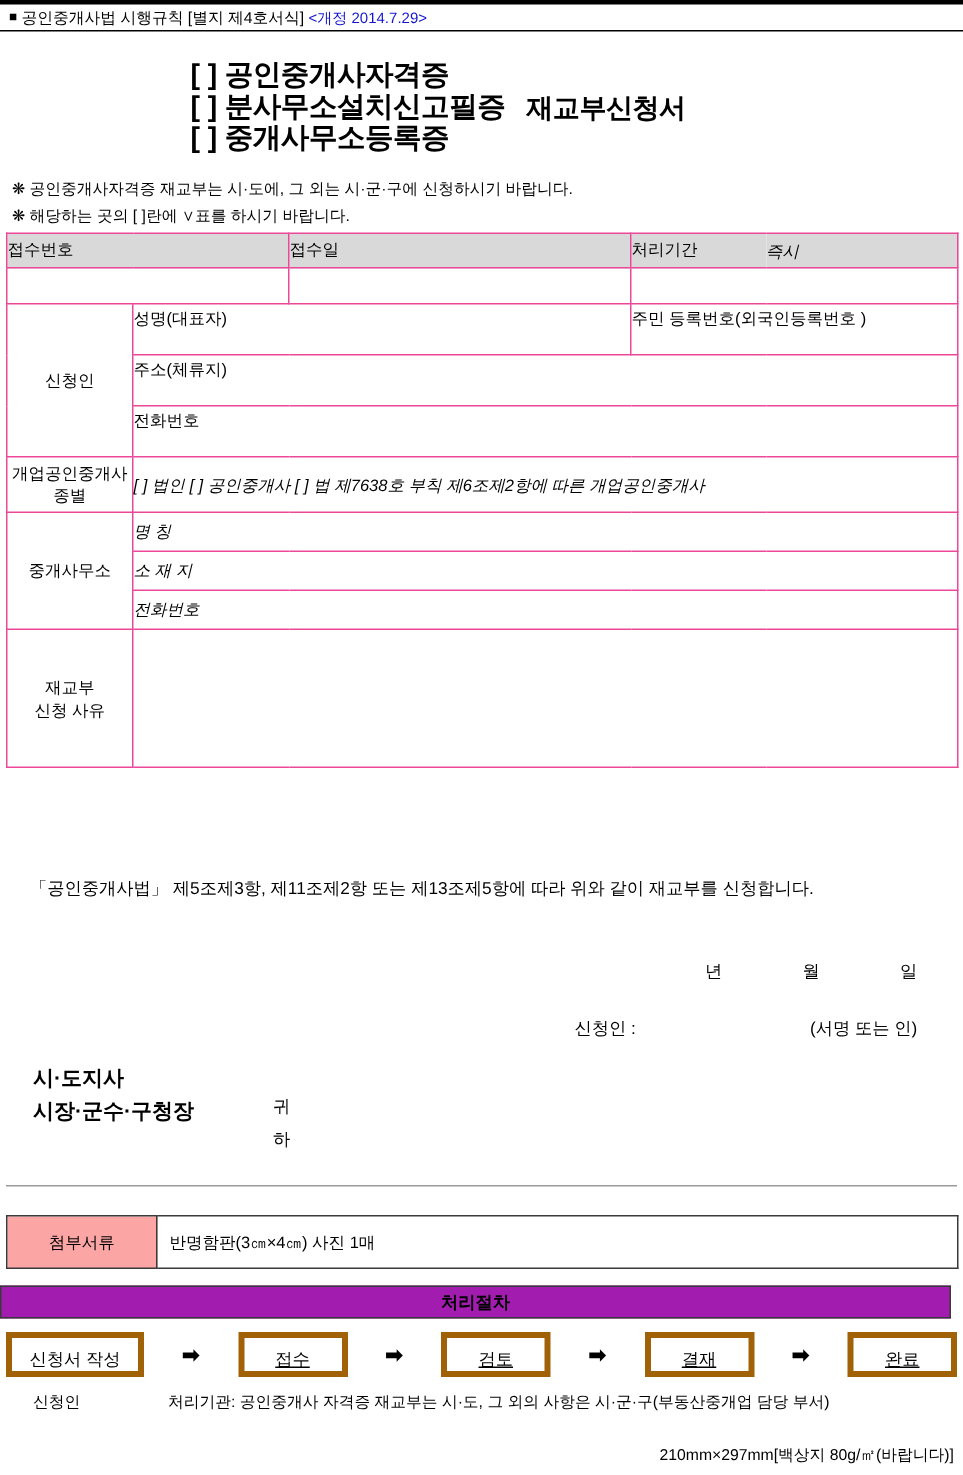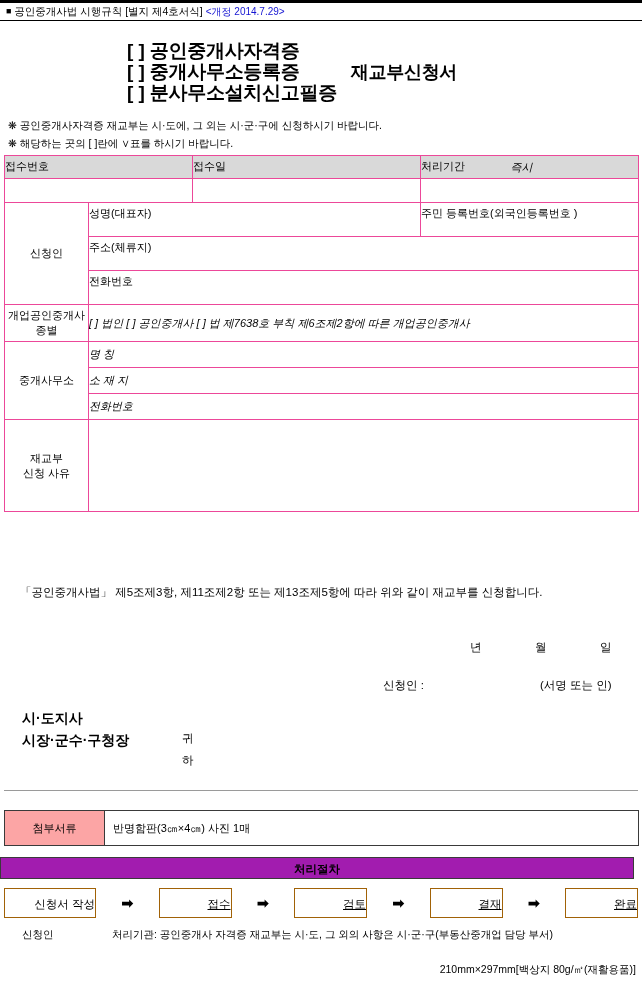--- a/index.html
+++ b/index.html
@@ -217,24 +217,24 @@
   .proc-flow {
     position: absolute;
     left: 4px;
     top: 888px;
     width: 634px;
     display: flex;
     align-items: center;
     justify-content: space-between;
   }
   .proc-box {
-    border: 1px solid #a16207;
+    border: 4px solid #a16207;
     height: 30px;
     line-height: 30px;
-    text-align: right;
+    text-align: center;
     font-size: 11.5px;
     box-sizing: border-box;
     background: #fff;
   }
   .proc-box.w1 { width: 92px; }
   .proc-box.w2 { width: 73px; text-decoration: underline; }
   .arrow {
     font-size: 14px;
     font-weight: bold;
     text-align: center;
@@ -277,25 +277,25 @@
 
   <div class="title-wrap">
     <div class="title-inner">
       <div class="title-left">
         <div class="ln">
           <span class="brk">[   ]</span>
           <span>공인중개사자격증</span>
         </div>
         <div class="ln">
           <span class="brk">[   ]</span>
-          <span>중개사무소등록증</span>
+          <span>분사무소설치신고필증</span>
         </div>
         <div class="ln">
           <span class="brk">[   ]</span>
-          <span>분사무소설치신고필증</span>
+          <span>중개사무소등록증</span>
         </div>
       </div><div class="title-right">재교부신청서</div>
     </div>
   </div>
 
   <div class="note note1">❋ 공인중개사자격증 재교부는 시·도에, 그 외는 시·군·구에 신청하시기 바랍니다.</div>
   <div class="note note2">❋ 해당하는 곳의 [ ]란에 ∨표를 하시기 바랍니다.</div>
 
   <table class="form">
     <colgroup>
@@ -420,15 +420,15 @@
     <div class="proc-box w2">결재</div>
     <div class="arrow">➡</div>
     <div class="proc-box w2">완료</div>
   </div>
 
   <div class="proc-foot">
     <span class="a">신청인</span>
     <span class="b">처리기관: 공인중개사 자격증 재교부는 시·도, 그 외의 사항은 시·군·구(부동산중개업 담당 부서)</span>
   </div>
 
-  <div class="paper-note">210mm×297mm[백상지 80g/㎡(재활용품)]</div>
+  <div class="paper-note">210mm×297mm[백상지 80g/㎡(바랍니다)]</div>
 
 </div>
 
 </body></html>

